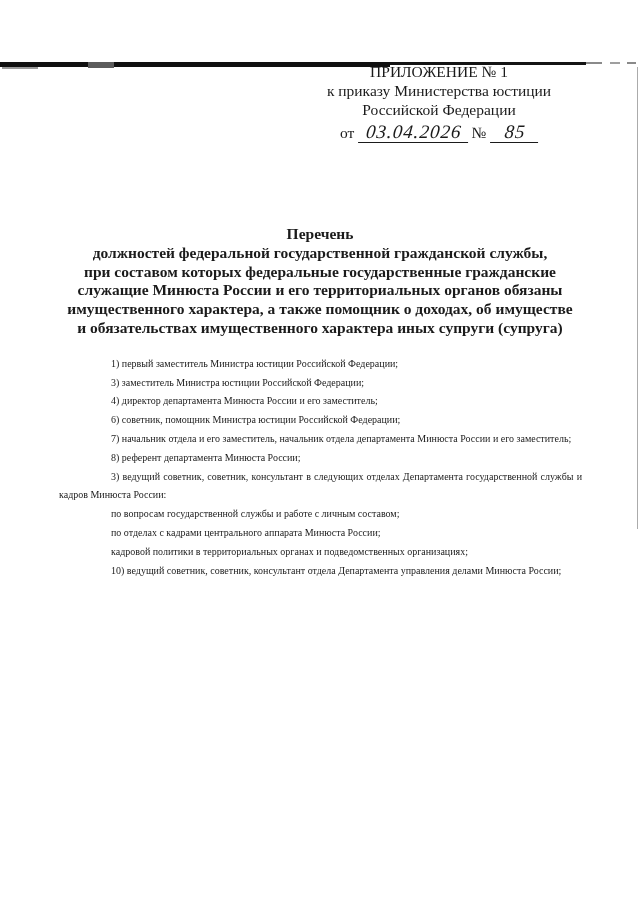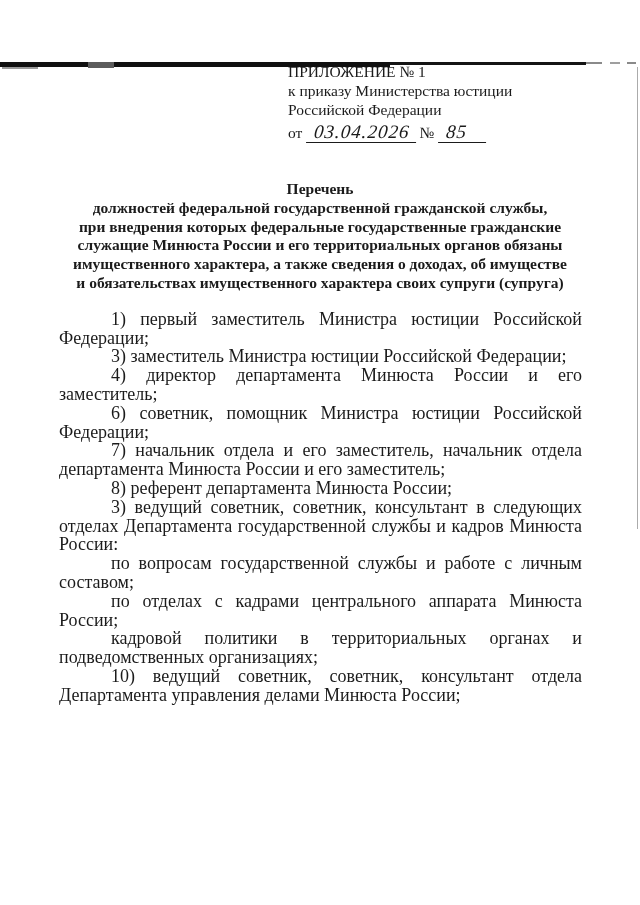--- a/index.html
+++ b/index.html
@@ -32,21 +32,21 @@
   .scan-top .s7 { position: absolute; left: 627px; top: 0; width: 9px;  height: 2px; background: #8a8a8a; }
   .scan-right {
     position: absolute; right: 2px; top: 5px; width: 1px; height: 462px;
     background: #ababab;
   }
 
   
   .header-block {
     margin: 62px 50px 4px auto;
     width: 302px;
-    text-align: left;
+    text-align: center;
     font-size: 15.5px;
     line-height: 19px;
   }
   .date-line {
     margin-top: 3px;
     white-space: nowrap;
   }
   .hw {
     display: inline-block;
     font-style: italic;
@@ -55,33 +55,33 @@
     letter-spacing: 1px;
     padding: 0 7px 0 7px;
     border-bottom: 1.5px solid #1b1b1b;
     transform: skewX(-6deg);
     transform-origin: bottom left;
   }
   .hw.num { min-width: 34px; }
 
   
   .doc-title {
-    margin: 37px auto 0 auto;
+    margin: 82px auto 0 auto;
     width: 524px;
     text-align: center;
     font-weight: bold;
     font-size: 15.5px;
     line-height: 18.8px;
   }
 
   
   .doc-body {
     margin: 17px 58px 0 59px;
     width: 523px;
-    font-size: 18px;
+    font-size: 10px;
     line-height: 18.8px;
     text-align: justify;
   }
   .doc-body p {
     margin: 0;
     padding: 0;
     text-indent: 52px;
   }
 </style>
 </head>
@@ -108,24 +108,24 @@
       <span>от</span>
       <span class="hw">03.04.2026</span>
       <span>№</span>
       <span class="hw num">85</span>
     </div>
   </div>
 
   <div class="doc-title">
     <div>Перечень</div>
     <div>должностей федеральной государственной гражданской службы,</div>
-    <div>при внедрения которых федеральные государственные гражданские</div>
+    <div>при составом которых федеральные государственные гражданские</div>
     <div>служащие Минюста России и его территориальных органов обязаны</div>
-    <div>имущественного характера, а также сведения о доходах, об имуществе</div>
-    <div>и обязательствах имущественного характера своих супруги (супруга)</div>
+    <div>имущественного характера, а также помощник о доходах, об имуществе</div>
+    <div>и обязательствах имущественного характера иных супруги (супруга)</div>
   </div>
 
   <div class="doc-body">
     <p>1) первый заместитель Министра юстиции Российской Федерации;</p>
     <p>3) заместитель Министра юстиции Российской Федерации;</p>
     <p>4) директор департамента Минюста России и его заместитель;</p>
     <p>6) советник, помощник Министра юстиции Российской Федерации;</p>
     <p>7) начальник отдела и его заместитель, начальник отдела департамента Минюста России и его заместитель;</p>
     <p>8) референт департамента Минюста России;</p>
     <p>3) ведущий советник, советник, консультант в следующих отделах Департамента государственной службы и кадров Минюста России:</p>

